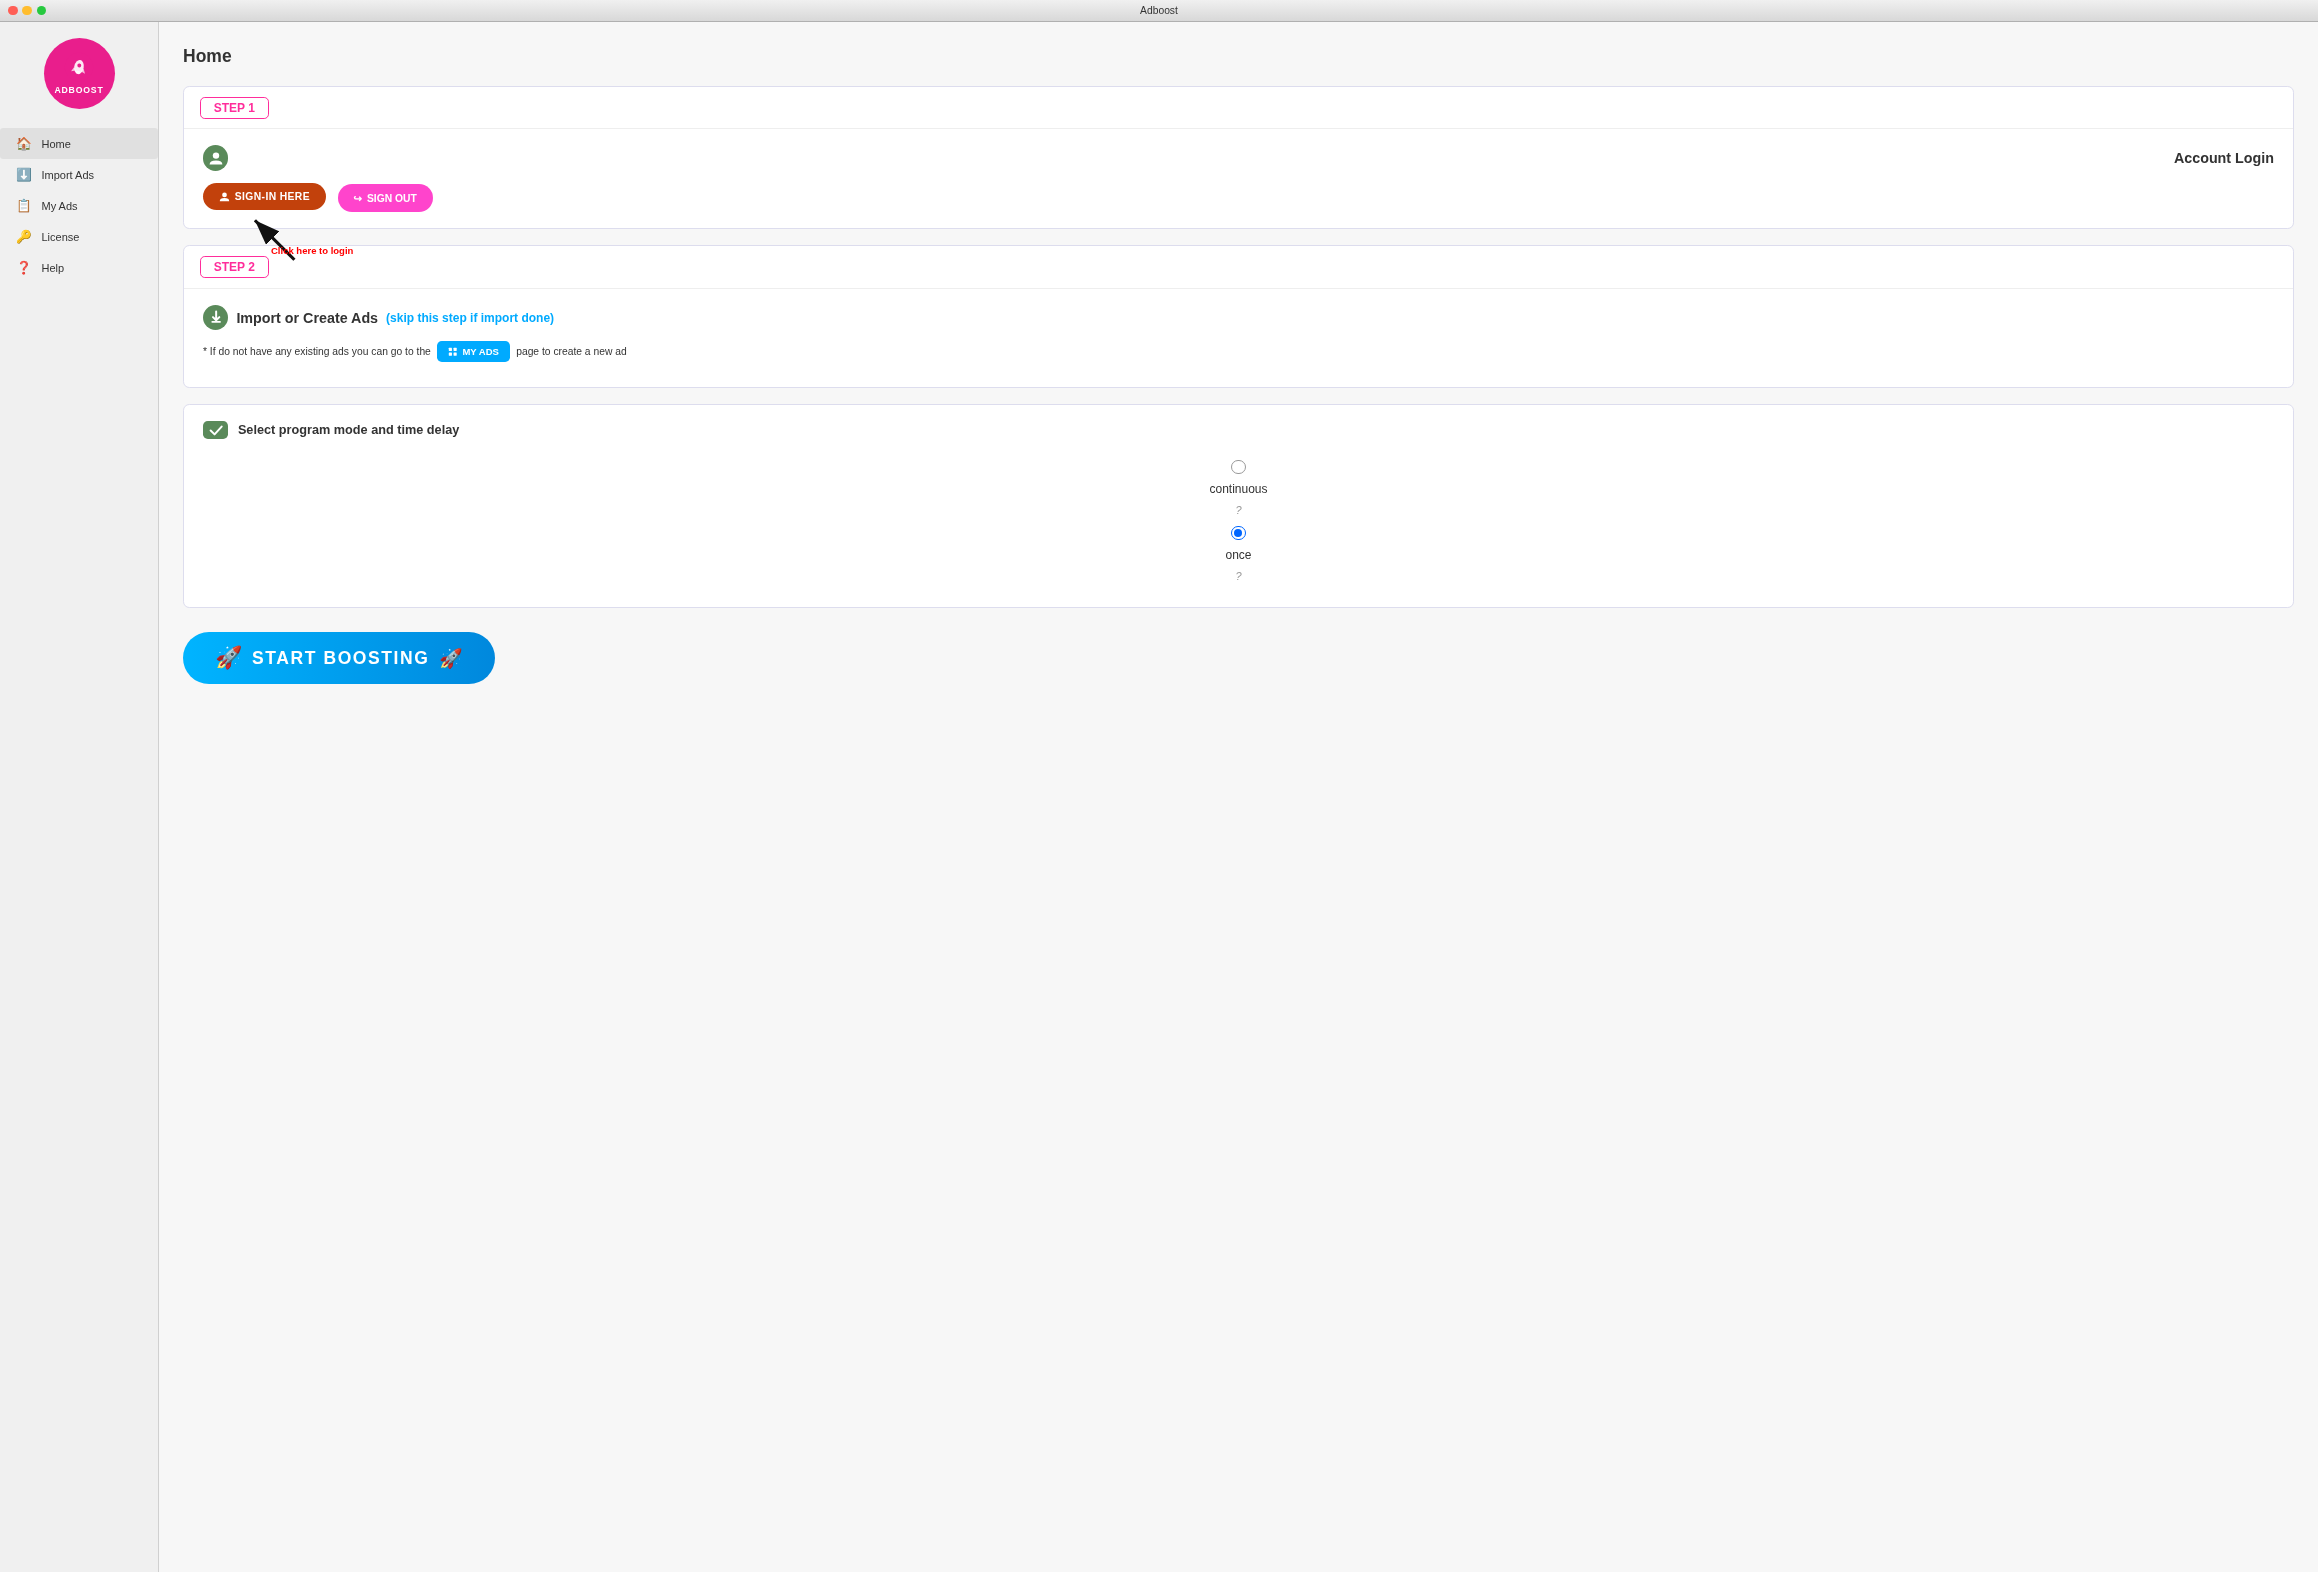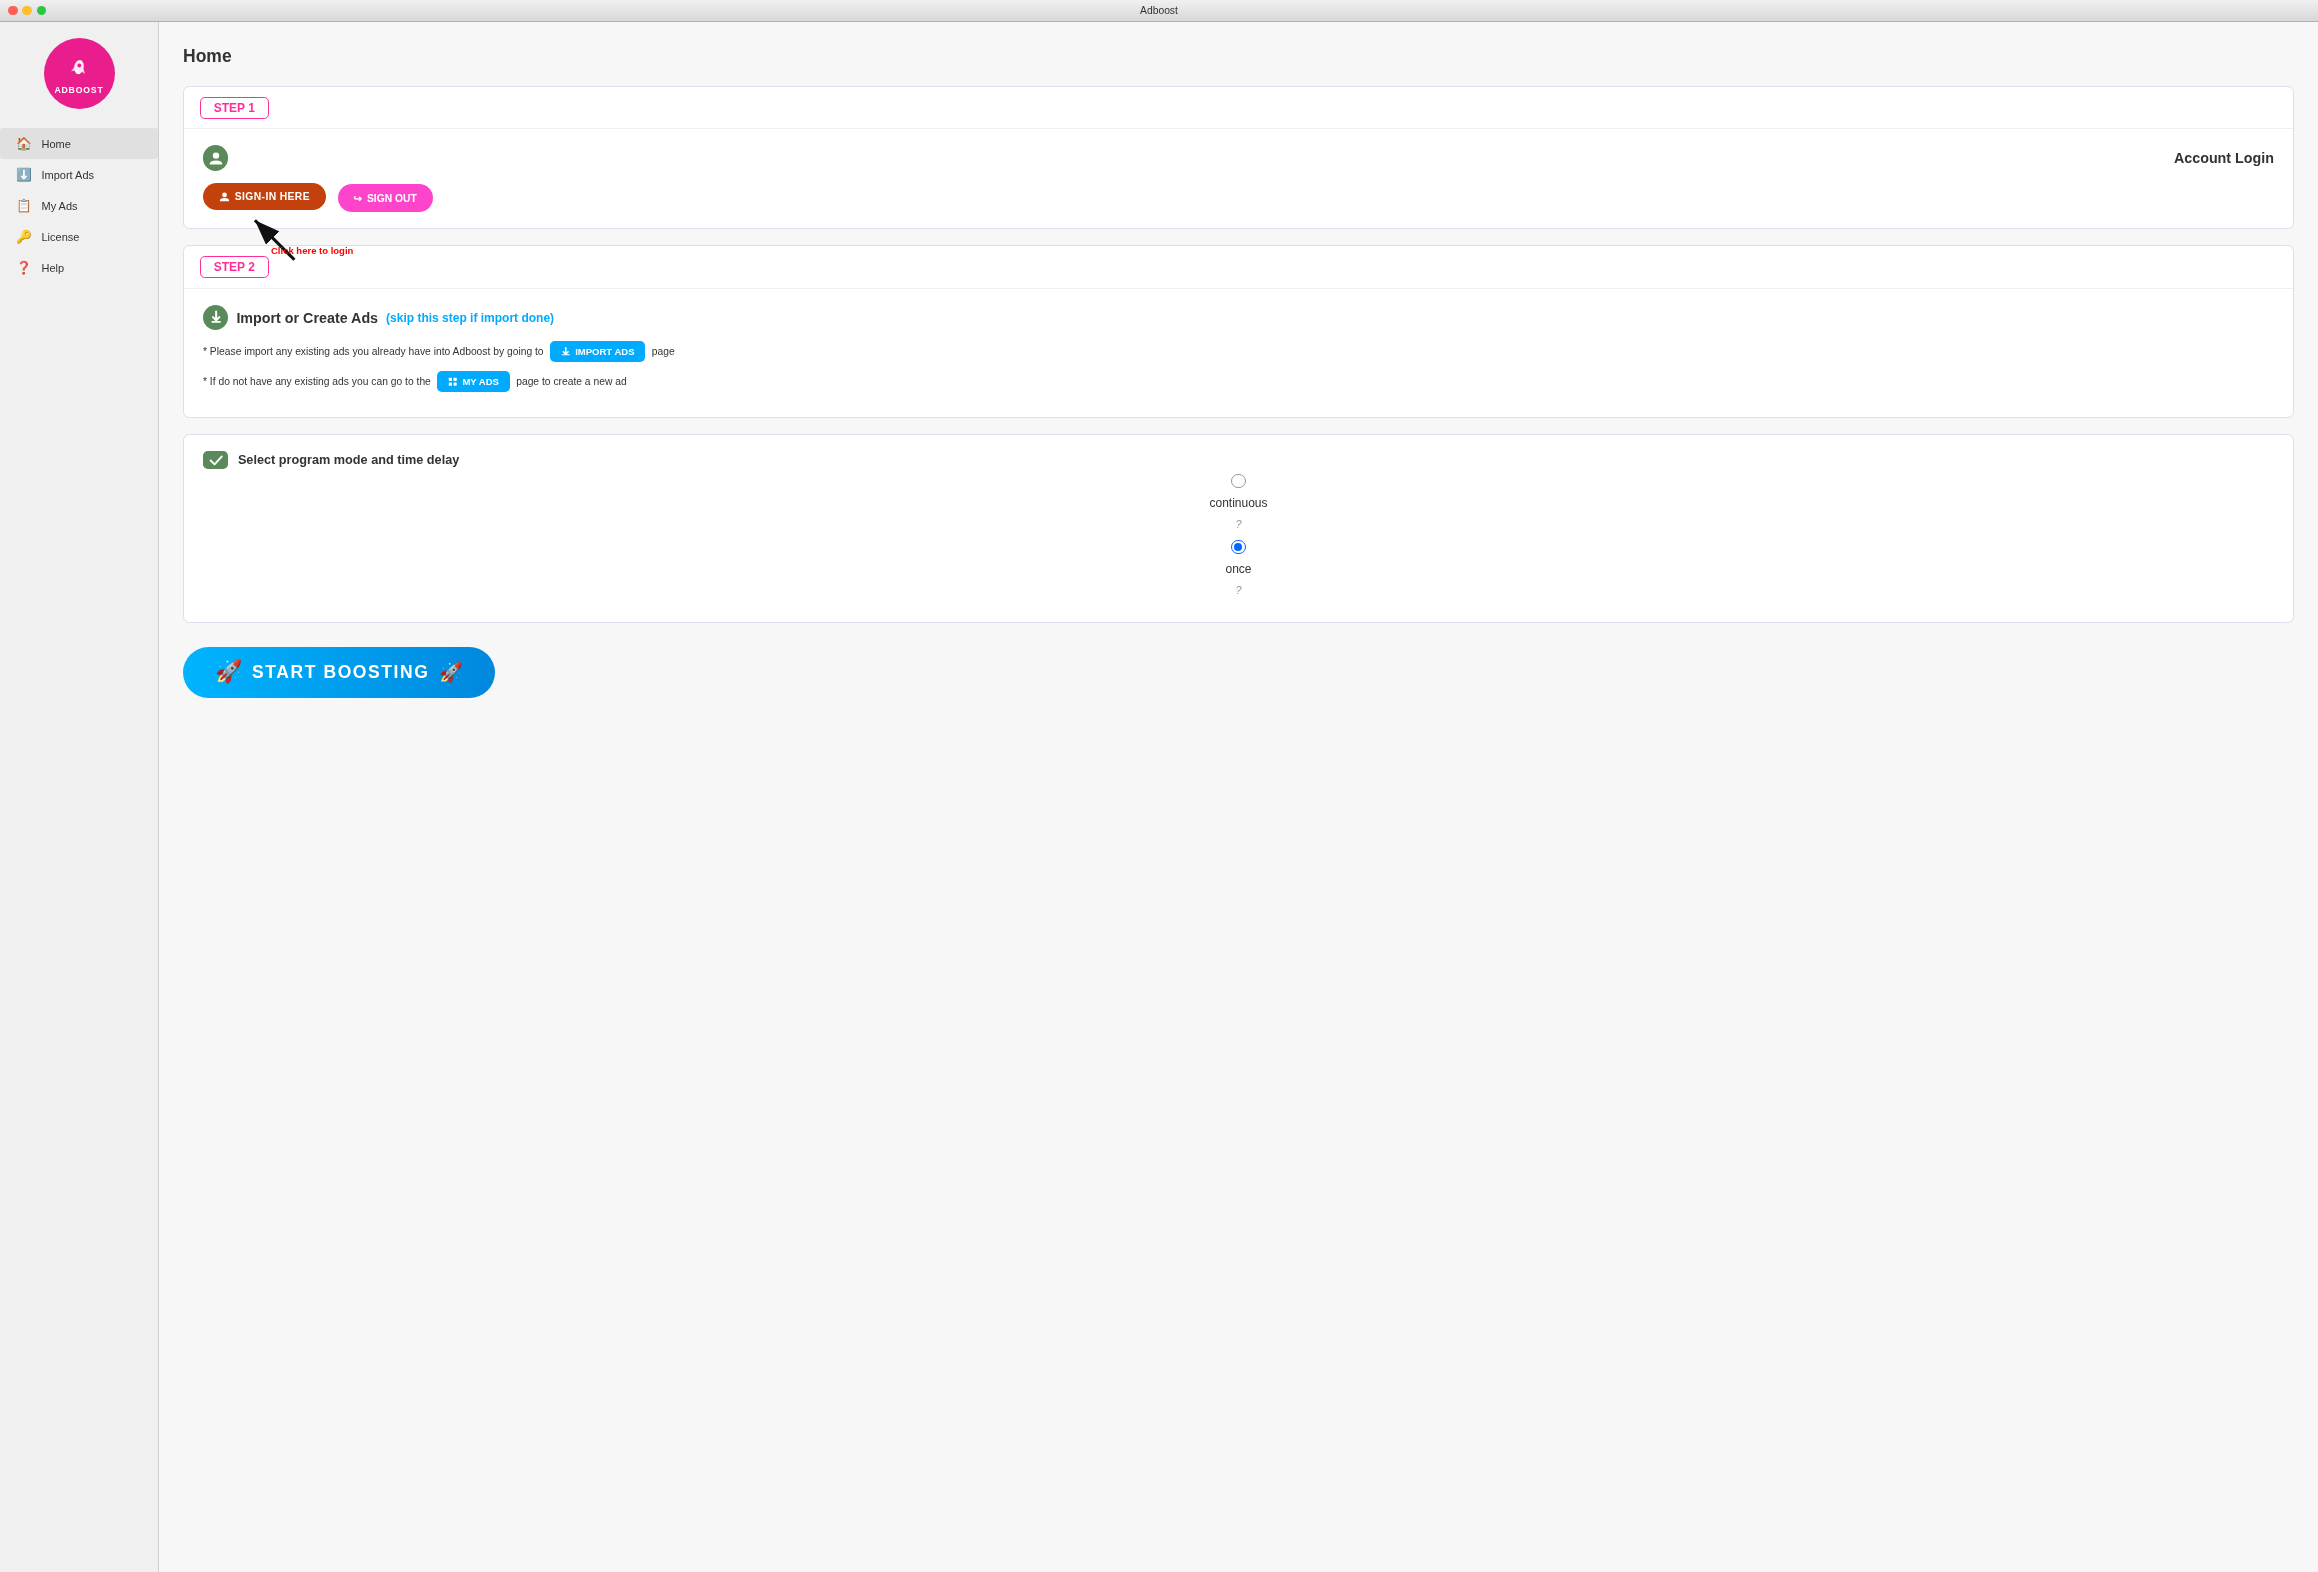--- a/index.html
+++ b/index.html
@@ -263,21 +263,21 @@
     .step3-content {
       padding: 16px 19px;
     }
     .program-heading {
       display: flex;
       align-items: center;
       gap: 9.5px;
       font-size: 12.7px;
       font-weight: 700;
       color: #333;
-      margin-bottom: 5px;
+      margin-bottom: 21px;
     }
     .check-badge {
       background: #5a8a5a;
       border-radius: 4.8px;
       width: 25.4px;
       height: 17.5px;
       display: flex;
       align-items: center;
       justify-content: center;
       color: white;
@@ -455,31 +455,20 @@
           <div class="download-circle">
             <svg width="14.3" height="14.3" viewBox="0 0 18 18">
               <path d="M9 2 L9 12 M5 9 L9 13 L13 9" stroke="white" stroke-width="2.5" fill="none" stroke-linecap="round" stroke-linejoin="round"></path>
               <rect x="3" y="14" width="12" height="2" rx="1" fill="white"></rect>
             </svg>
           </div>
           <span class="import-title">Import or Create Ads</span>
           <span class="skip-text">(skip this step if import done)</span>
         </div>
 
-        <div class="step2-text">
-          <span>* Please import any existing ads you already have into Adboost by going to</span>
-          <button class="btn-import-ads">
-            <svg width="9.5" height="9.5" viewBox="0 0 12 12">
-              <path d="M6 1 L6 8 M3 6 L6 9 L9 6" stroke="white" stroke-width="2" fill="none" stroke-linecap="round" stroke-linejoin="round"></path>
-              <rect x="1" y="9" width="10" height="1.5" rx="0.5" fill="white"></rect>
-            </svg>
-            <span>IMPORT ADS</span>
-          </button>
-          <span>page</span>
-        </div>
 
         <div class="step2-text">
           <span>* If do not have any existing ads you can go to the</span>
           <button class="btn-my-ads">
             <svg width="9.5" height="9.5" viewBox="0 0 12 12">
               <rect x="1" y="1" width="4" height="4" rx="0.5" fill="white"></rect>
               <rect x="7" y="1" width="4" height="4" rx="0.5" fill="white"></rect>
               <rect x="1" y="7" width="4" height="4" rx="0.5" fill="white"></rect>
               <rect x="7" y="7" width="4" height="4" rx="0.5" fill="white"></rect>
             </svg>

